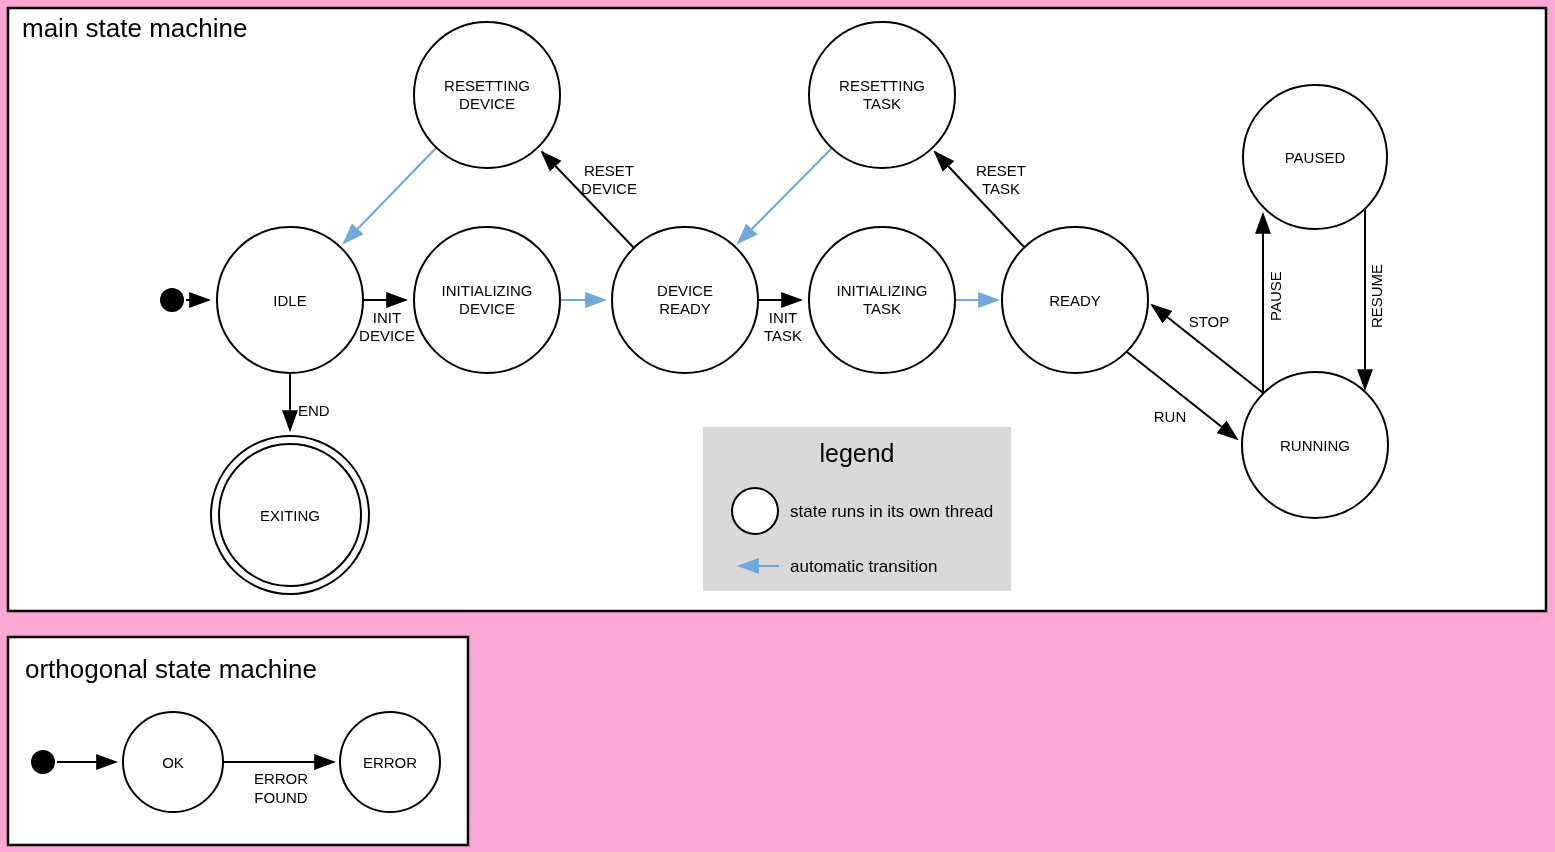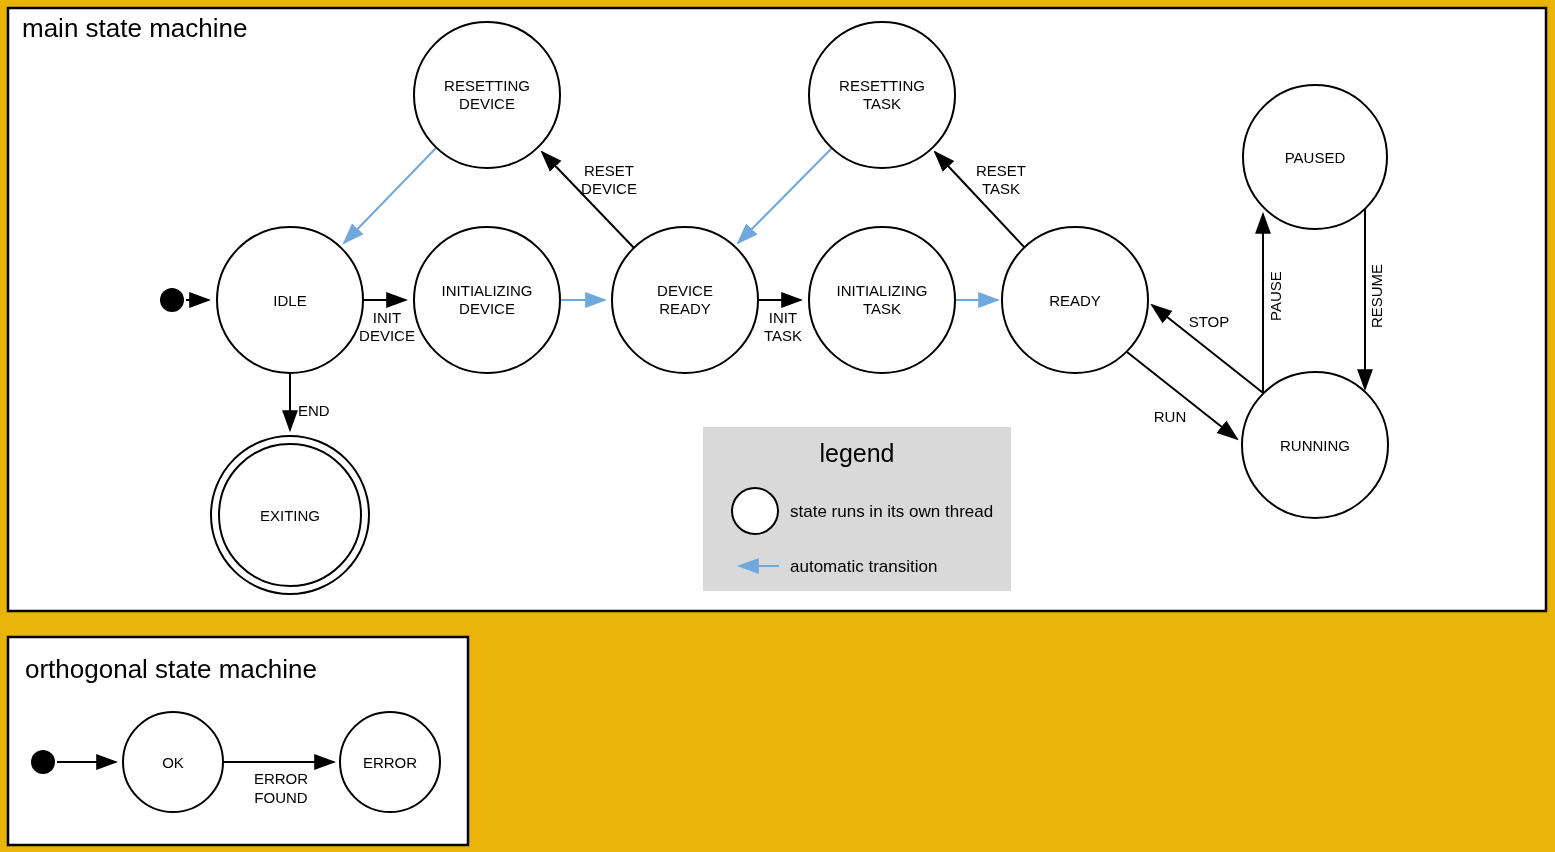--- a/index.html
+++ b/index.html
@@ -1,16 +1,16 @@
 <!DOCTYPE html>
 <html><head>
 <meta charset="utf-8">
 <style>
   html,body { margin:0; padding:0; background:#fff; }
-  .canvas { position:relative; width:1555px; height:852px; background:#eab308; font-family:"Liberation Sans", sans-serif; }
+  .canvas { position:relative; width:1555px; height:852px; background:#f9a8d4; font-family:"Liberation Sans", sans-serif; }
   svg { display:block; }
   .box { fill:#ffffff; stroke:#000000; stroke-width:2.5; }
   .title { font:26px "Liberation Sans", sans-serif; fill:#000; }
   .lbl { font:15px "Liberation Sans", sans-serif; fill:#000; text-anchor:middle; }
   .lbl-start { font:15px "Liberation Sans", sans-serif; fill:#000; text-anchor:start; }
   .legend-title { font:25px "Liberation Sans", sans-serif; fill:#000; text-anchor:middle; }
   .legend-item { font:17px "Liberation Sans", sans-serif; fill:#000; text-anchor:start; }
   circle.state { fill:#ffffff; stroke:#000000; stroke-width:2; }
   circle.dot { fill:#000000; stroke:none; }
   line.edge { stroke:#000000; stroke-width:2; fill:none; }

